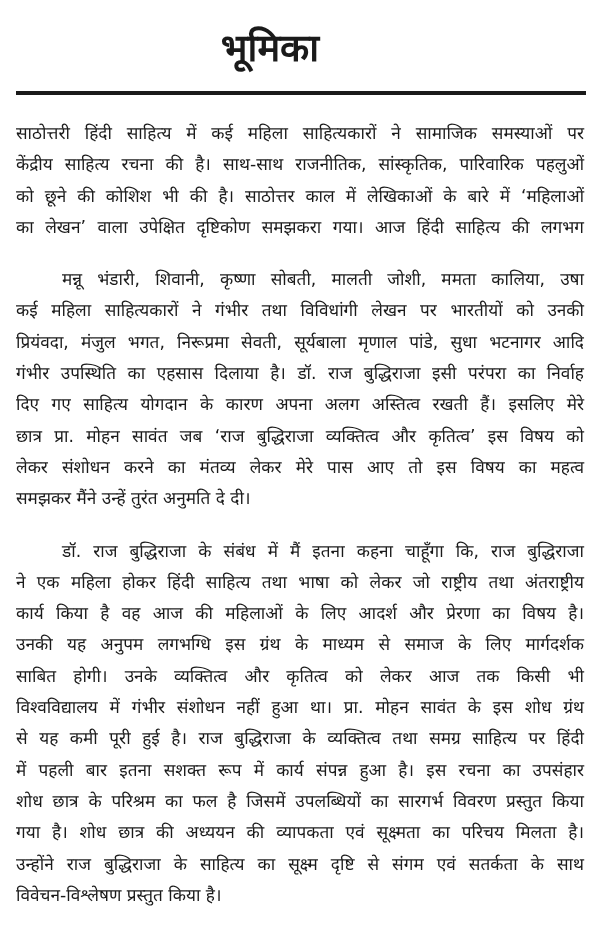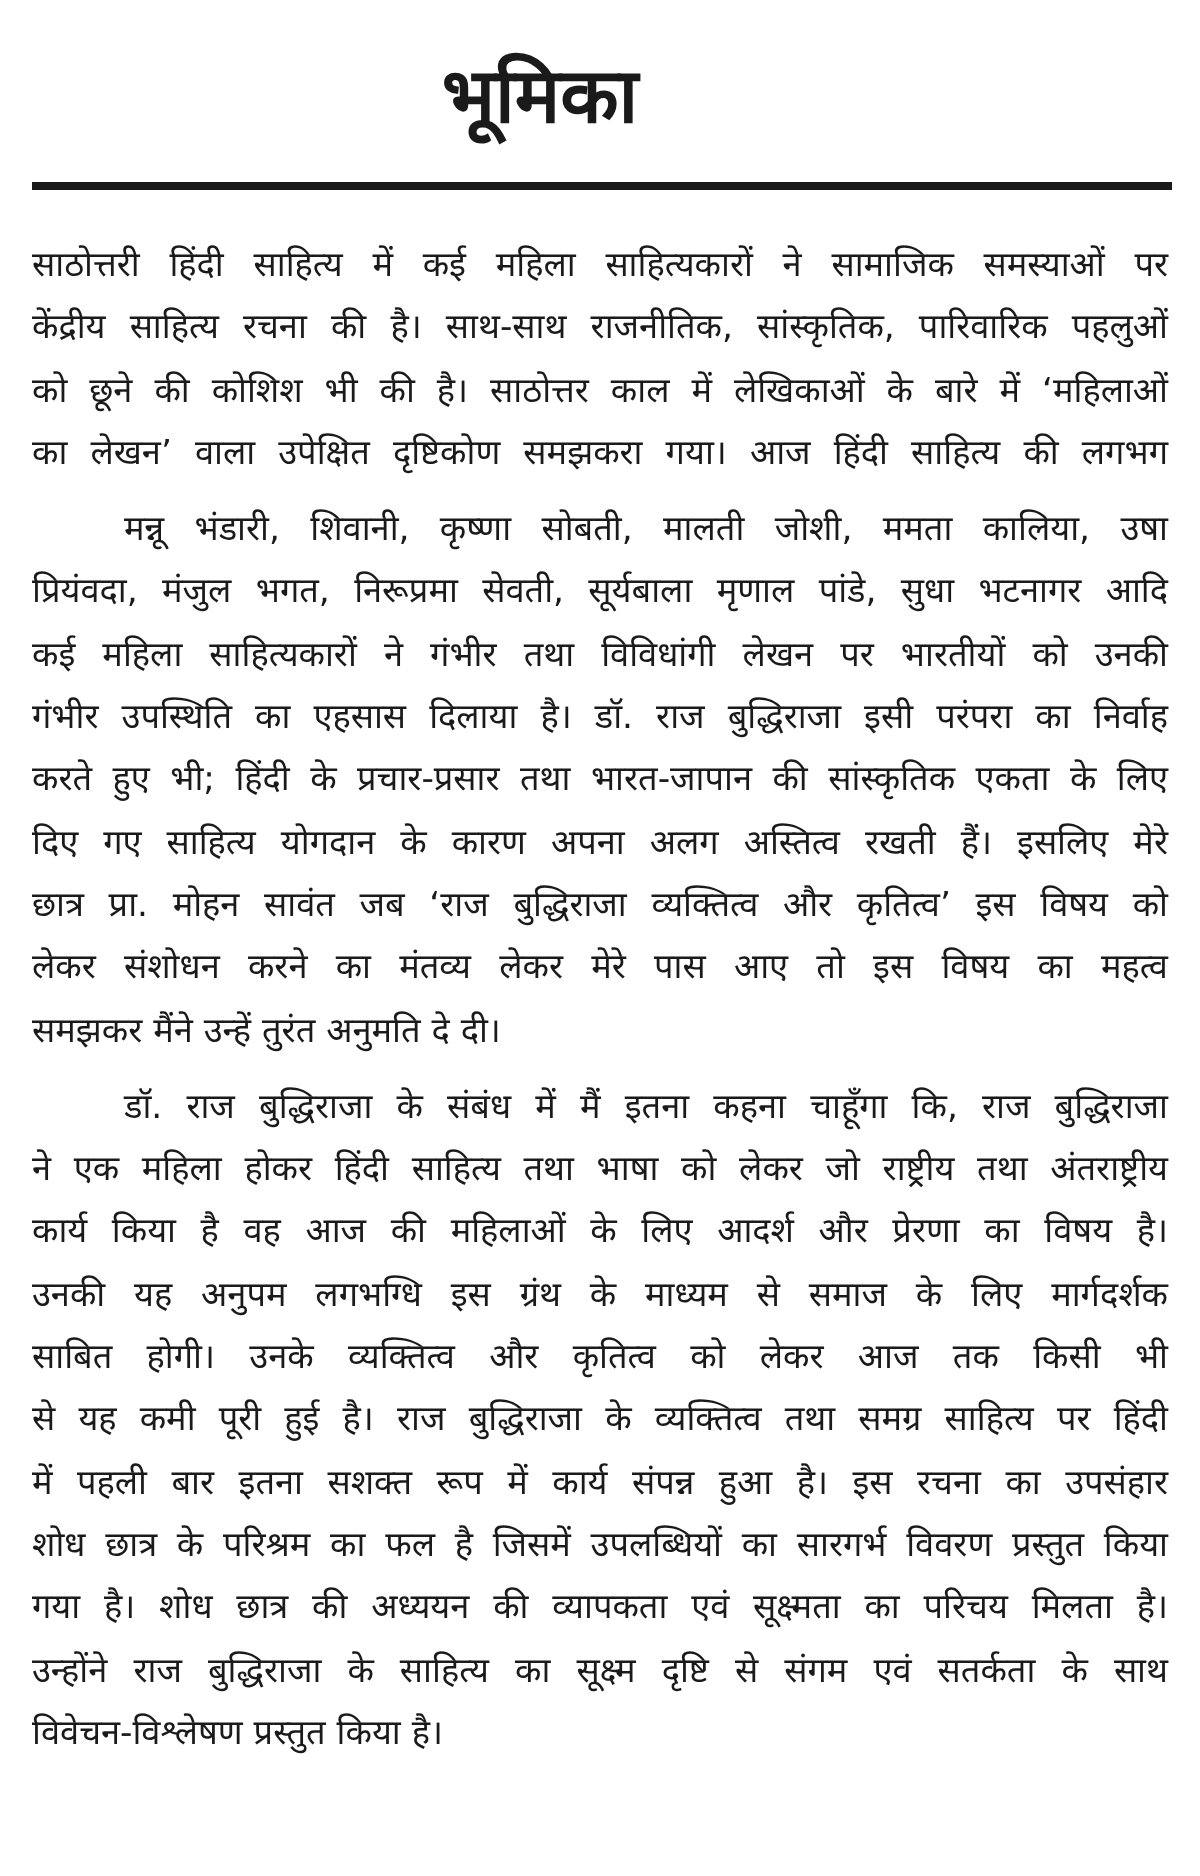--- a/index.html
+++ b/index.html
@@ -48,21 +48,21 @@
       font-size: 17.2px;
       line-height: 31.3px;
       text-align: justify;
     }
     .para {
       margin: 0;
       text-align: justify;
       text-align-last: left;
     }
     .para + .para {
-      margin-top: 7px;
+      margin-top: 21px;
     }
     .line {
       display: block;
       text-align: justify;
       text-align-last: justify;
       white-space: nowrap;
       height: 31.3px;
     }
     .line.last {
       text-align-last: left;
@@ -92,36 +92,36 @@
 
     <div class="para">
       <span class="line"><span class="line-inner">साठोत्तरी हिंदी साहित्य में कई महिला साहित्यकारों ने सामाजिक समस्याओं पर</span></span>
       <span class="line"><span class="line-inner">केंद्रीय साहित्य रचना की है। साथ-साथ राजनीतिक, सांस्कृतिक, पारिवारिक पहलुओं</span></span>
       <span class="line"><span class="line-inner">को छूने की कोशिश भी की है। साठोत्तर काल में लेखिकाओं के बारे में ‘महिलाओं</span></span>
       <span class="line"><span class="line-inner">का लेखन’ वाला उपेक्षित दृष्टिकोण समझकरा गया। आज हिंदी साहित्य की लगभग</span></span>
     </div>
 
     <div class="para">
       <span class="line first-indent"><span class="line-inner">मन्नू भंडारी, शिवानी, कृष्णा सोबती, मालती जोशी, ममता कालिया, उषा</span></span>
+      <span class="line"><span class="line-inner">कई महिला साहित्यकारों ने गंभीर तथा विविधांगी लेखन पर भारतीयों को उनकी</span></span>
       <span class="line"><span class="line-inner">प्रियंवदा, मंजुल भगत, निरूप्रमा सेवती, सूर्यबाला मृणाल पांडे, सुधा भटनागर आदि</span></span>
-      <span class="line"><span class="line-inner">कई महिला साहित्यकारों ने गंभीर तथा विविधांगी लेखन पर भारतीयों को उनकी</span></span>
       <span class="line"><span class="line-inner">गंभीर उपस्थिति का एहसास दिलाया है। डॉ. राज बुद्धिराजा इसी परंपरा का निर्वाह</span></span>
-      <span class="line"><span class="line-inner">करते हुए भी; हिंदी के प्रचार-प्रसार तथा भारत-जापान की सांस्कृतिक एकता के लिए</span></span>
       <span class="line"><span class="line-inner">दिए गए साहित्य योगदान के कारण अपना अलग अस्तित्व रखती हैं। इसलिए मेरे</span></span>
       <span class="line"><span class="line-inner">छात्र प्रा. मोहन सावंत जब ‘राज बुद्धिराजा व्यक्तित्व और कृतित्व’ इस विषय को</span></span>
       <span class="line"><span class="line-inner">लेकर संशोधन करने का मंतव्य लेकर मेरे पास आए तो इस विषय का महत्व</span></span>
       <span class="line last"><span class="line-inner">समझकर मैंने उन्हें तुरंत अनुमति दे दी।</span></span>
     </div>
 
     <div class="para">
       <span class="line first-indent"><span class="line-inner">डॉ. राज बुद्धिराजा के संबंध में मैं इतना कहना चाहूँगा कि, राज बुद्धिराजा</span></span>
       <span class="line"><span class="line-inner">ने एक महिला होकर हिंदी साहित्य तथा भाषा को लेकर जो राष्ट्रीय तथा अंतराष्ट्रीय</span></span>
       <span class="line"><span class="line-inner">कार्य किया है वह आज की महिलाओं के लिए आदर्श और प्रेरणा का विषय है।</span></span>
       <span class="line"><span class="line-inner">उनकी यह अनुपम लगभग्धि इस ग्रंथ के माध्यम से समाज के लिए मार्गदर्शक</span></span>
       <span class="line"><span class="line-inner">साबित होगी। उनके व्यक्तित्व और कृतित्व को लेकर आज तक किसी भी</span></span>
+      <span class="line"><span class="line-inner">विश्वविद्यालय में गंभीर संशोधन नहीं हुआ था। प्रा. मोहन सावंत के इस शोध ग्रंथ</span></span>
       <span class="line"><span class="line-inner">से यह कमी पूरी हुई है। राज बुद्धिराजा के व्यक्तित्व तथा समग्र साहित्य पर हिंदी</span></span>
       <span class="line"><span class="line-inner">में पहली बार इतना सशक्त रूप में कार्य संपन्न हुआ है। इस रचना का उपसंहार</span></span>
       <span class="line"><span class="line-inner">शोध छात्र के परिश्रम का फल है जिसमें उपलब्धियों का सारगर्भ विवरण प्रस्तुत किया</span></span>
       <span class="line"><span class="line-inner">गया है। शोध छात्र की अध्ययन की व्यापकता एवं सूक्ष्मता का परिचय मिलता है।</span></span>
       <span class="line"><span class="line-inner">उन्होंने राज बुद्धिराजा के साहित्य का सूक्ष्म दृष्टि से संगम एवं सतर्कता के साथ</span></span>
       <span class="line last"><span class="line-inner">विवेचन-विश्लेषण प्रस्तुत किया है।</span></span>
     </div>
   </div>
 </div>
 

